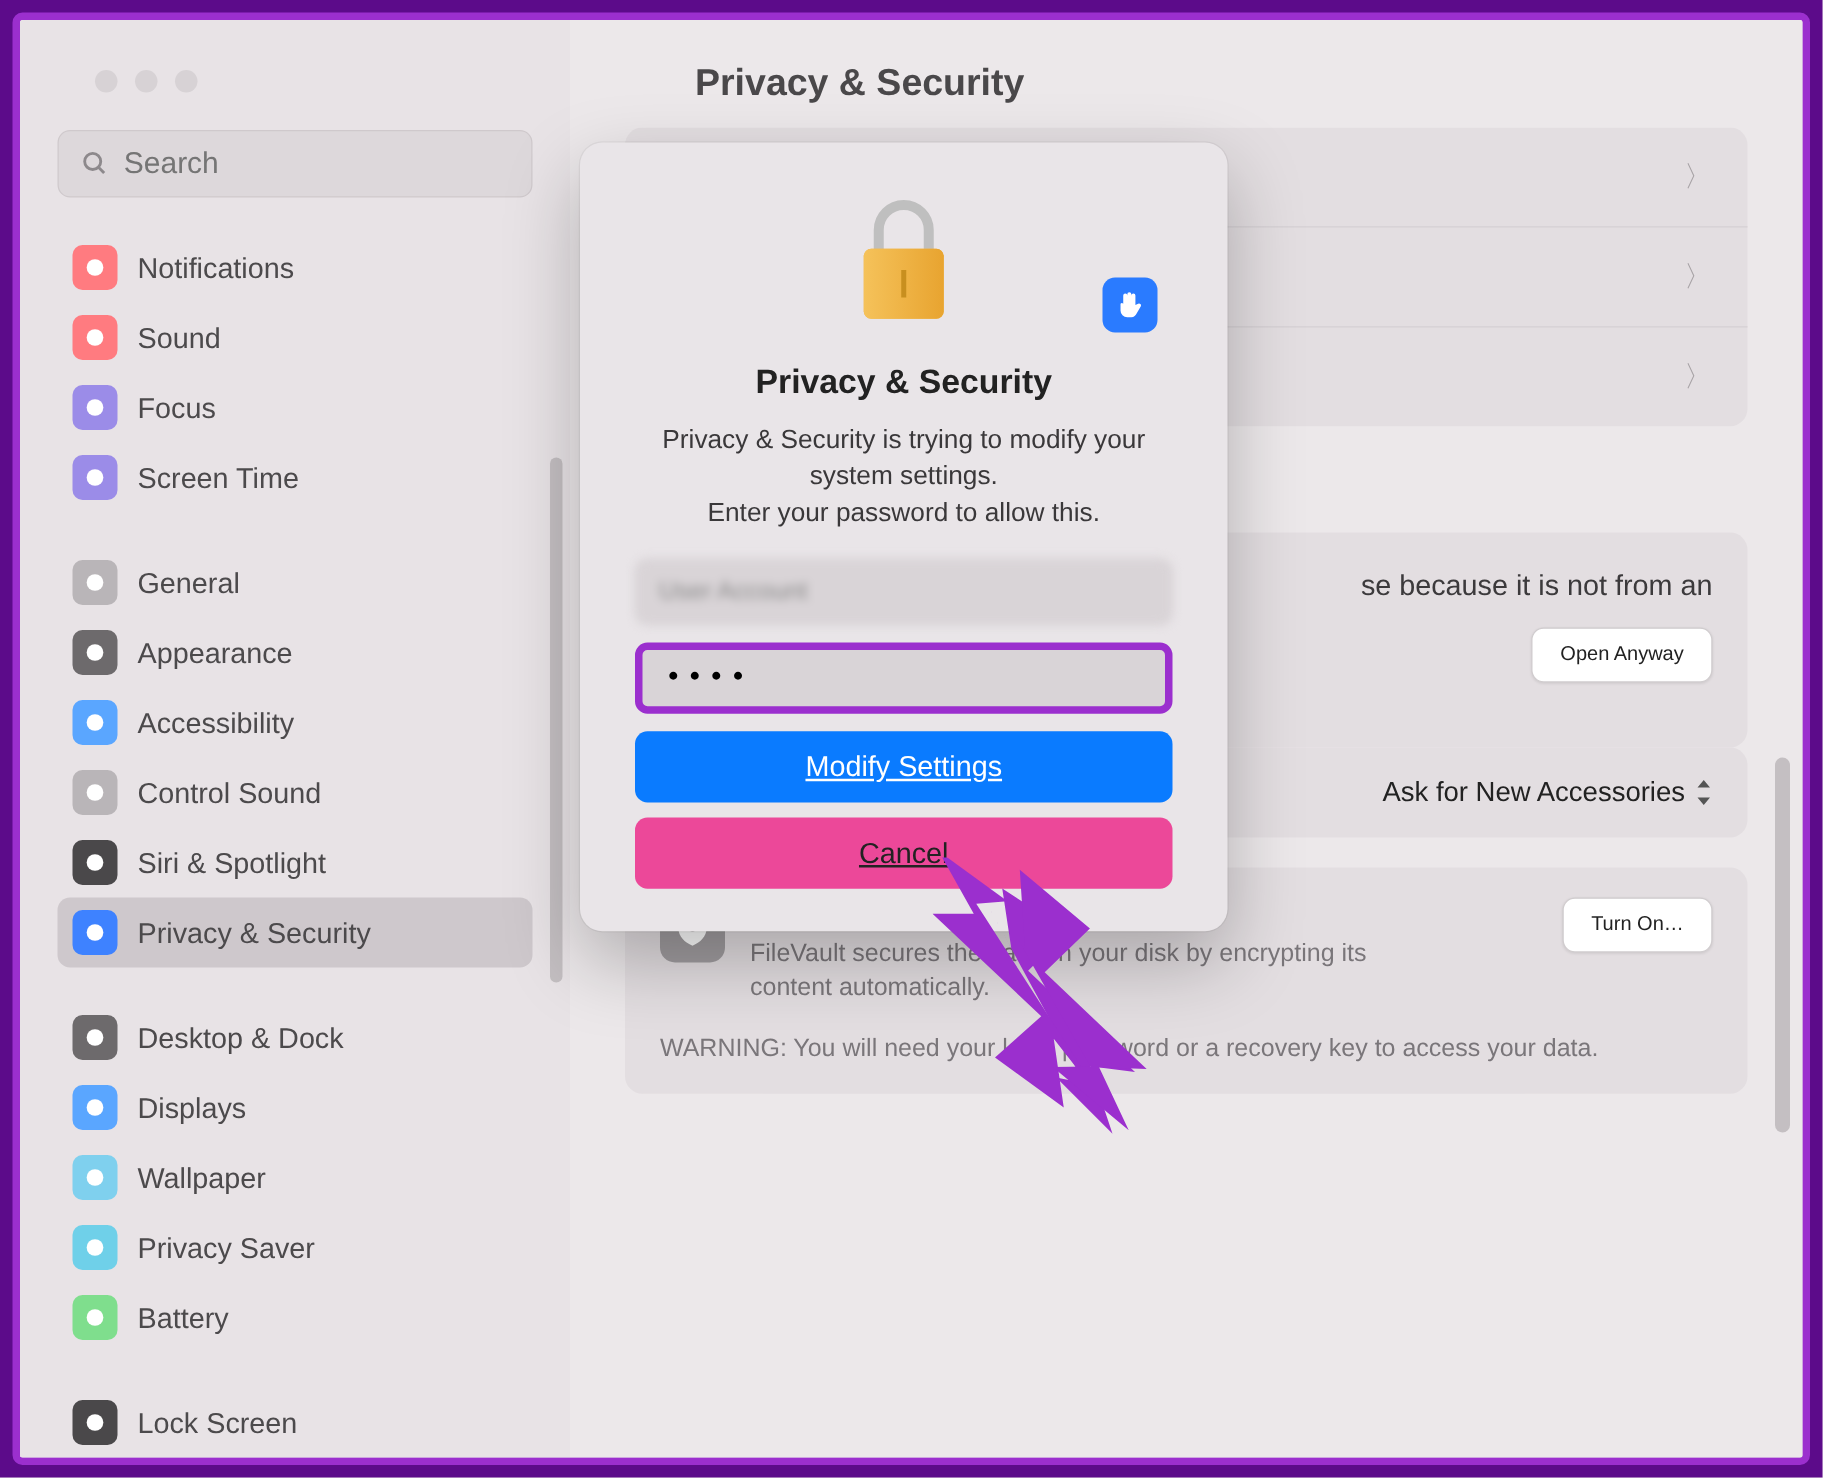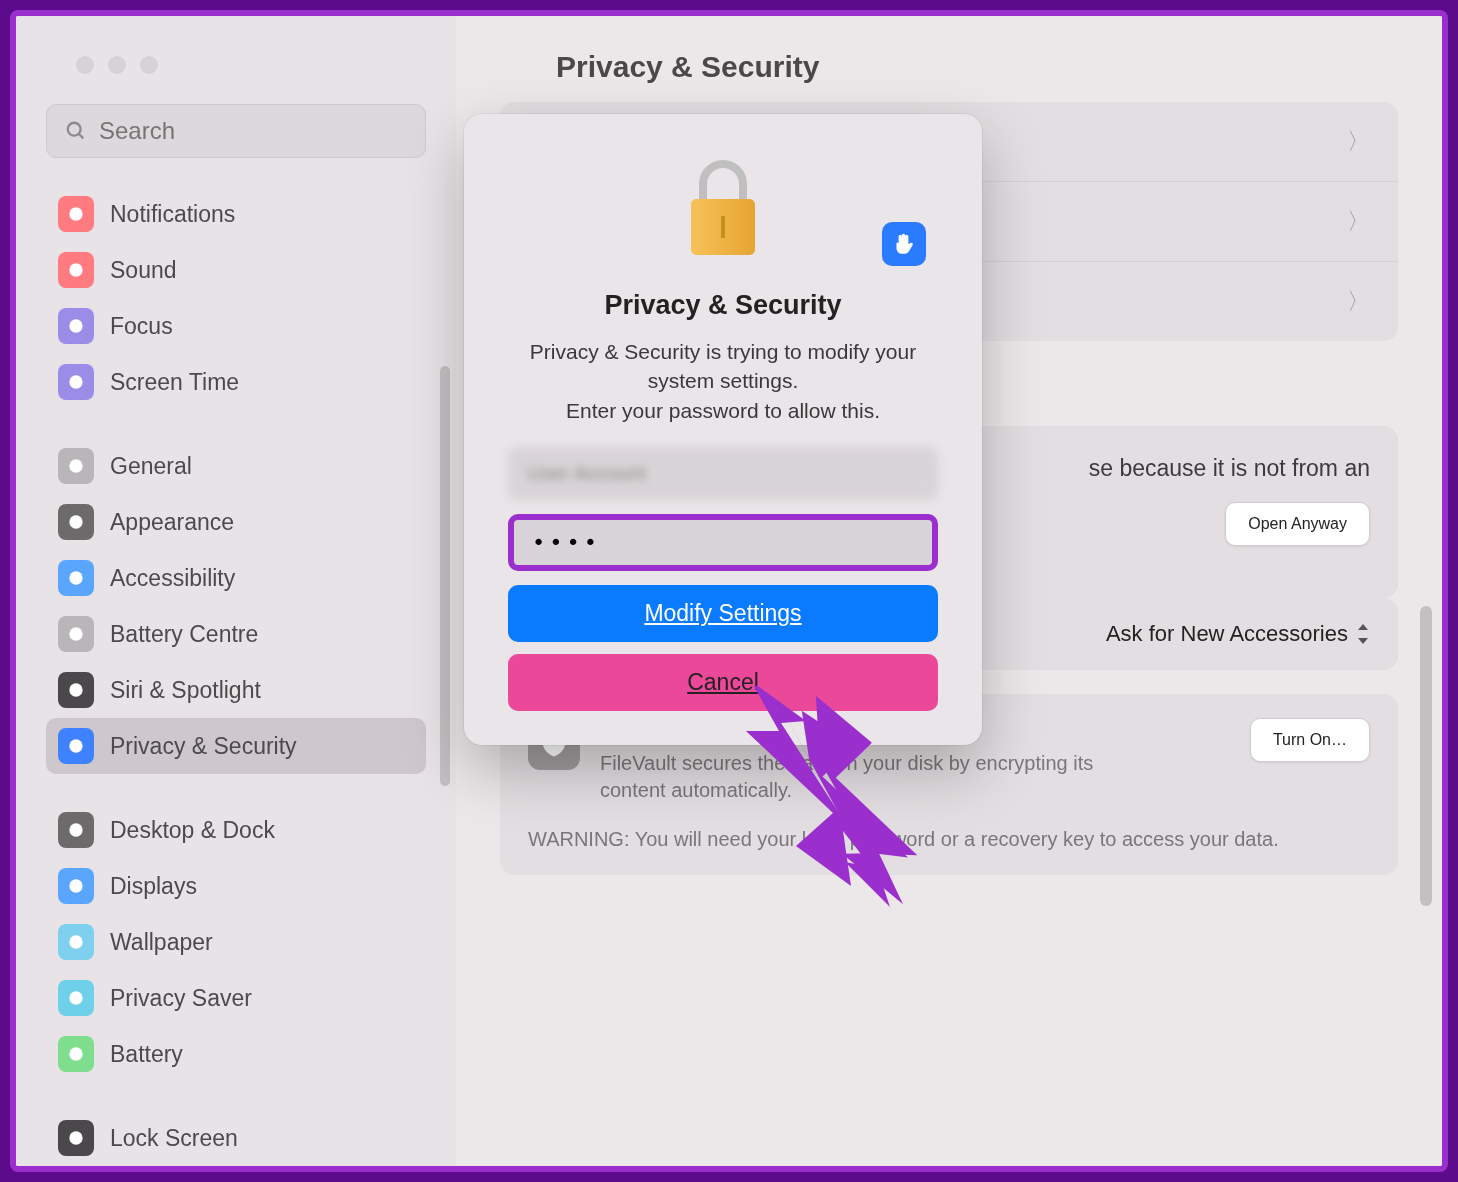--- a/index.html
+++ b/index.html
@@ -285,21 +285,21 @@
               </svg>
             </div>
             <span class="sb-label">Accessibility</span>
           </div>
           <div class="sidebar-item">
             <div class="sb-icon" style="background: rgb(185, 181, 184);">
               <svg width="20" height="20" viewBox="0 0 24 24" fill="#fff">
                 <circle cx="12" cy="12" r="8"></circle>
               </svg>
             </div>
-            <span class="sb-label">Battery Centre</span>
+            <span class="sb-label">Control Sound</span>
           </div>
           <div class="sidebar-item">
             <div class="sb-icon" style="background: rgb(74, 72, 74);">
               <svg width="20" height="20" viewBox="0 0 24 24" fill="#fff">
                 <circle cx="12" cy="12" r="8"></circle>
               </svg>
             </div>
             <span class="sb-label">Siri &amp; Spotlight</span>
           </div>
           <div class="sidebar-item active">

